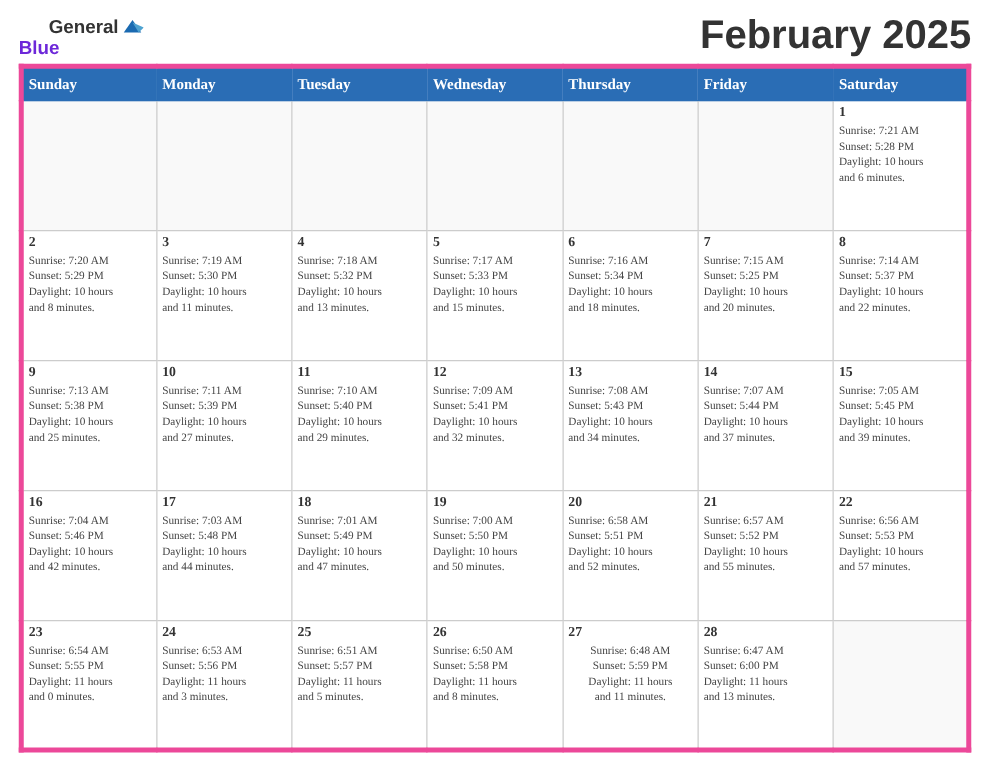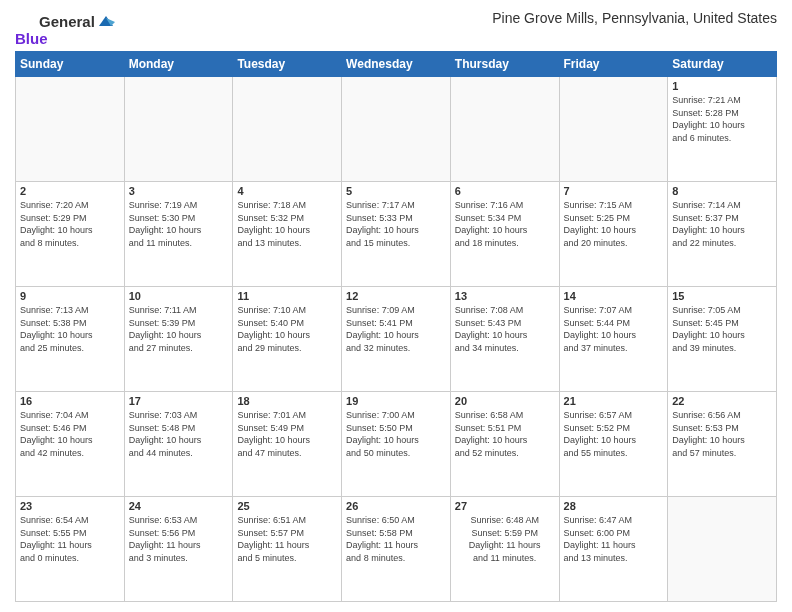--- a/index.html
+++ b/index.html
@@ -46,24 +46,25 @@
       font-weight: bold;
       color: #333;
       line-height: 1.1;
     }
     .title-location {
       font-size: 14px;
       color: #333;
     }
     .calendar {
       flex: 1;
-      border: 1px solid #ec4899;
+      border: 4px solid #ec4899;
       border-collapse: collapse;
       width: 100%;
       table-layout: fixed;
+      font-family: Liberation Serif, serif;
     }
     .calendar th {
       background-color: #2a6db5;
       color: #fff;
       font-size: 12px;
       font-weight: bold;
       padding: 5px 4px;
       border: 1px solid #2a6db5;
       text-align: left;
     }
@@ -104,21 +105,21 @@
           <span class="logo-text-general">General</span>
           <svg width="18" height="14" viewBox="0 0 18 14" style="margin-left:2px;margin-top:-2px;">
             <polygon points="2,12 9,2 16,12" fill="#1a6ab1"></polygon>
             <polygon points="9,4 14,12 18,8" fill="#4fa3d1"></polygon>
           </svg>
         </div>
         <span class="logo-text-blue">Blue</span>
       </div>
     </div>
     <div class="title-block">
-      <div class="title-location">Pine Grove Mills, Pennsylvania, United States</div>
+      <div class="title-month">February 2025</div>
     </div>
   </div>
 
   <table class="calendar">
     <thead>
       <tr>
         <th>Sunday</th>
         <th>Monday</th>
         <th>Tuesday</th>
         <th>Wednesday</th>

